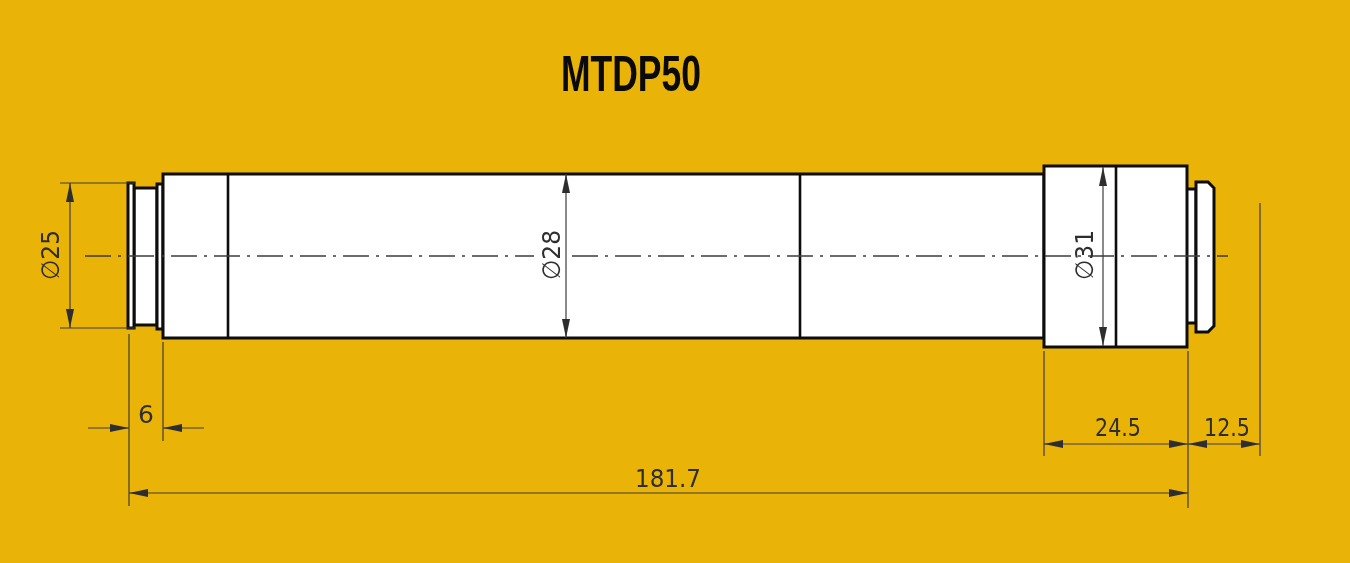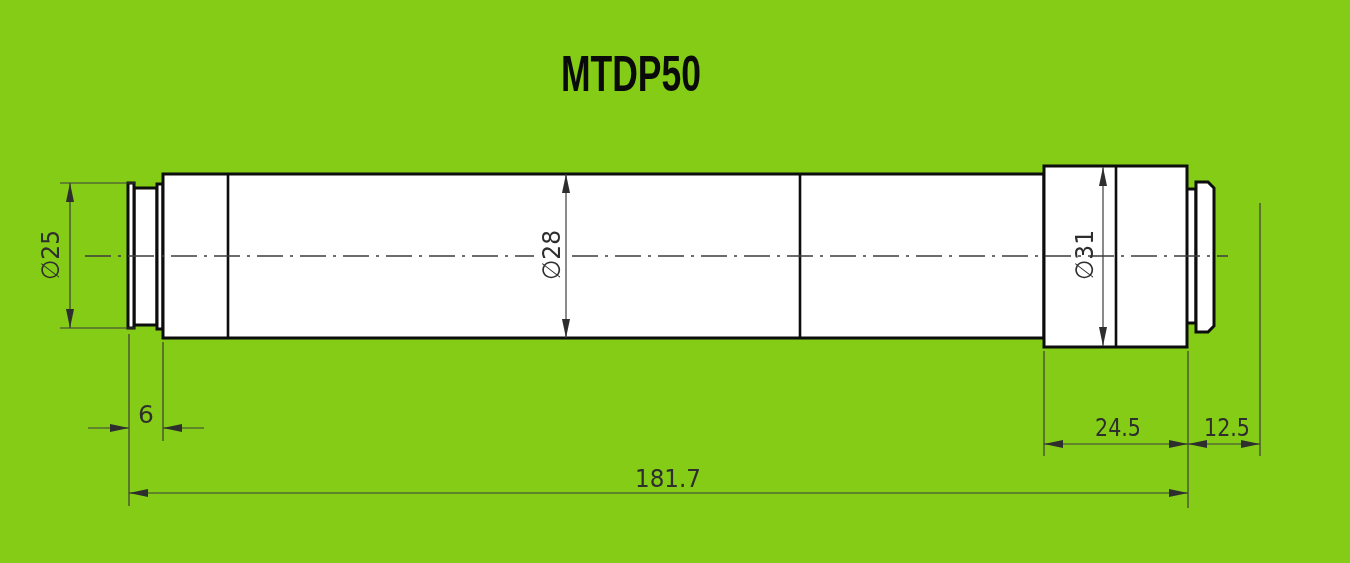--- a/index.html
+++ b/index.html
@@ -7,21 +7,21 @@
     padding: 0;
     background: #ffffff;
     width: 1350px;
     height: 563px;
     overflow: hidden;
   }
   .canvas-wrap {
     position: relative;
     width: 1350px;
     height: 563px;
-    background: #84cc16;
+    background: #eab308;
   }
   svg { display: block; }
   .title-text {
     font-family: "Liberation Sans", "DejaVu Sans", sans-serif;
     font-weight: bold;
     font-size: 50px;
     fill: #0a0a0a;
   }
   .dim-text {
     font-family: "DejaVu Sans", "Liberation Sans", sans-serif;

